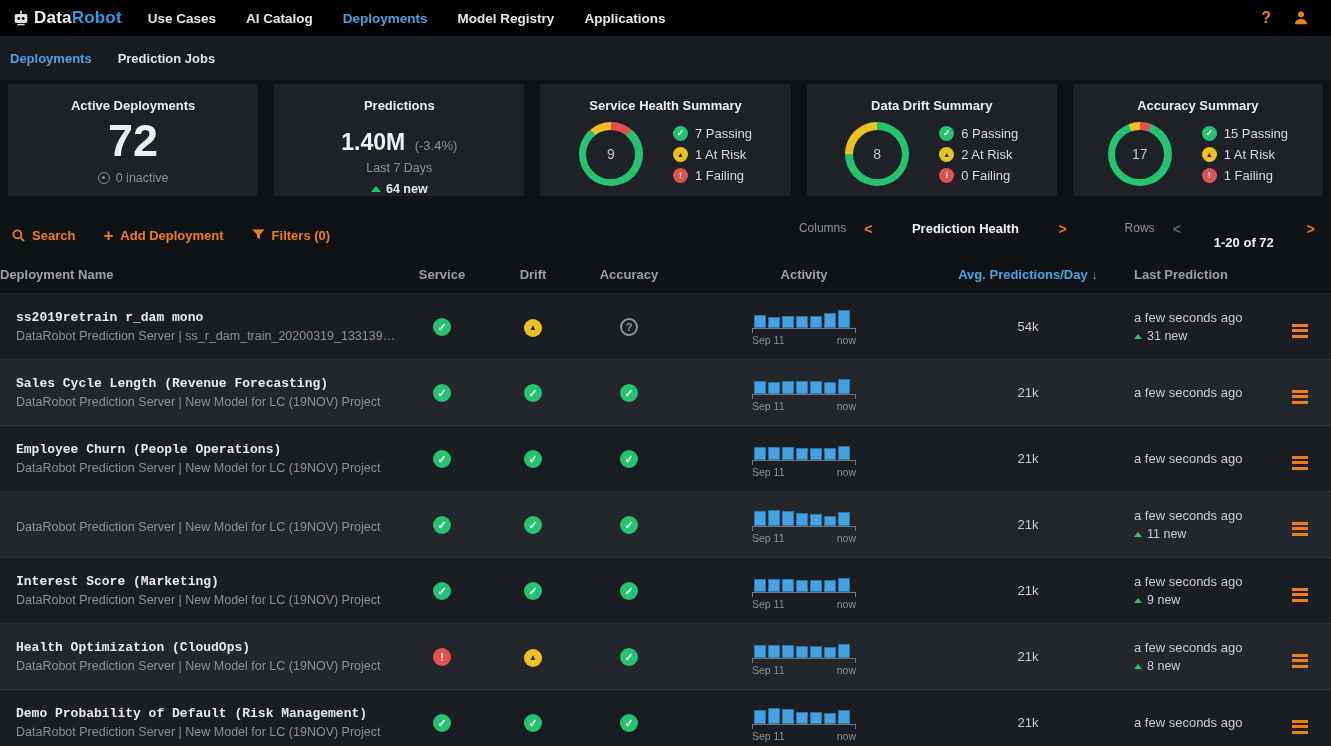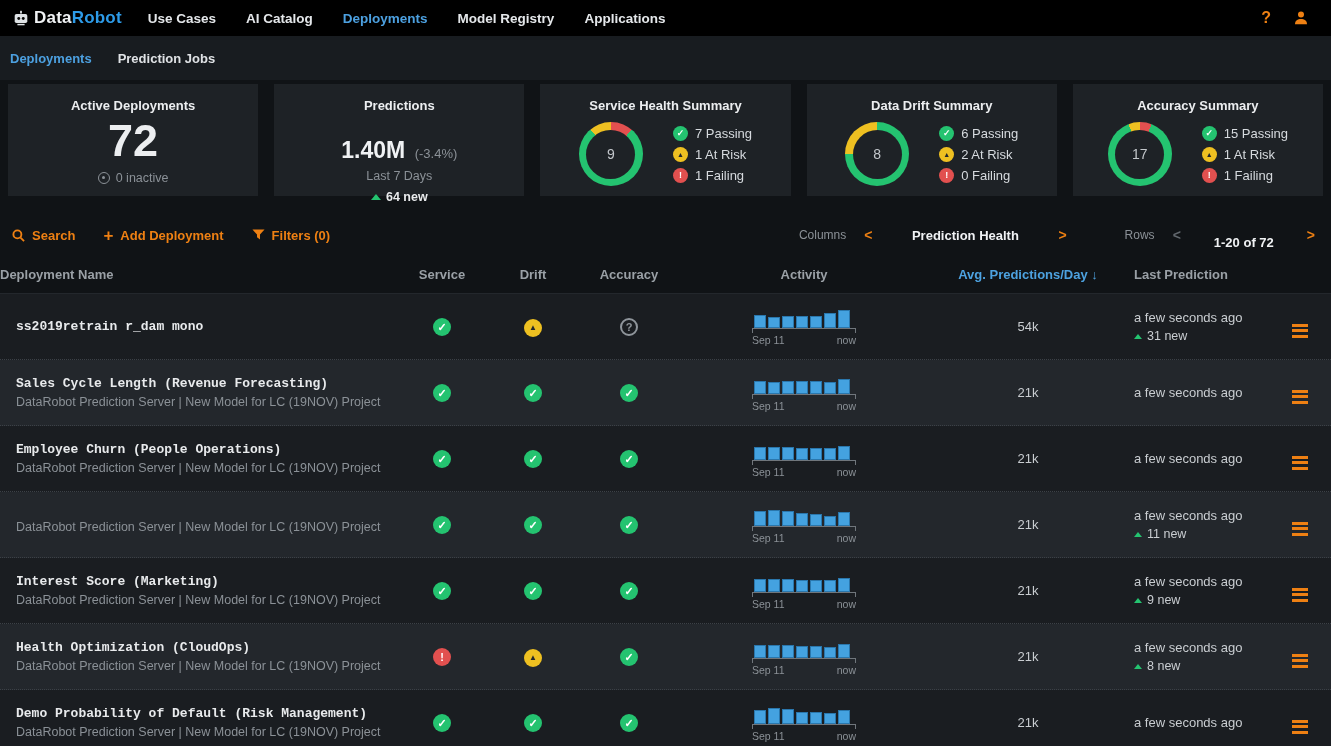--- a/index.html
+++ b/index.html
@@ -25,21 +25,21 @@
 
   
   .cards { display:flex; gap:16px; padding:4px 8px 0 8px; }
   .card { flex:1; height:112px; background:#1e2226; }
   .card-title { text-align:center; font-size:13px; font-weight:700; color:#eceef0; margin-top:14px; }
   .big-num { text-align:center; font-size:45px; font-weight:700; margin-top:4px; line-height:1.05; }
   .inactive-row { display:flex; justify-content:center; align-items:center; gap:6px; margin-top:7px;
     color:#8b9197; font-size:12.5px; }
   .ring-icon { width:12px; height:12px; border:1.5px solid #8b9197; border-radius:50%; position:relative; display:inline-block; }
   .ring-icon::after { content:""; position:absolute; left:3px; top:3px; width:3px; height:3px; border-radius:50%; background:#8b9197; }
-  .pred-value-row { text-align:center; margin-top:24px; }
+  .pred-value-row { text-align:center; margin-top:16px; }
   .pred-value { font-size:23px; font-weight:700; color:#f0f2f4; }
   .pred-delta { font-size:13px; color:#8b9197; margin-left:5px; }
   .pred-period { text-align:center; font-size:12.5px; color:#8b9197; margin-top:5px; }
   .new-row { display:flex; justify-content:center; align-items:center; gap:5px; margin-top:7px;
     font-size:12.5px; font-weight:600; color:#e8eaec; }
   .up-tri { width:0; height:0; border-left:5px solid transparent; border-right:5px solid transparent;
     border-bottom:6px solid #24c370; display:inline-block; }
 
   .donut-wrap { display:flex; align-items:center; justify-content:center; gap:30px; margin-top:9px; }
   .donut { width:64px; height:64px; border-radius:50%; display:flex; align-items:center; justify-content:center; }
@@ -57,21 +57,21 @@
   .st-at_risk { background:#eec021; color:#23272c; font-size:8px; }
   .st-at_risk.sm { font-size:7px; }
   .st-failing { background:#e2504f; }
   .st-unknown { background:transparent; border:2px solid #8f959b; color:#8f959b; }
 
   
   .toolbar { display:flex; align-items:center; margin-top:24px; padding:0 12px; height:30px; }
   .tool-left { display:flex; align-items:center; gap:28px; }
   .tool-btn { display:flex; align-items:center; gap:7px; color:#ee8013; font-size:13px; font-weight:700; cursor:pointer; }
   .plus-glyph { font-size:17px; font-weight:700; line-height:1; }
-  .tool-right { margin-left:auto; display:flex; align-items:center; gap:14px; }
+  .tool-right { margin-left:auto; display:flex; gap:14px; }
   .tool-label { color:#8b9197; font-size:12px; }
   .chev { font-size:14px; font-weight:700; color:#ee8013; cursor:pointer; padding:0 4px; }
   .chev.disabled { color:#62686e; }
   .tool-value { font-size:13px; font-weight:700; color:#f0f2f4; text-align:center; }
   .col-value { min-width:150px; }
   .rows-value { min-width:90px;margin-top:14px; }
   .tool-gap { width:26px; }
 
   
   .grid { display:grid; grid-template-columns:398px 88px 94px 98px 250px 200px 140px 63px; align-items:center; }
@@ -291,20 +291,21 @@
   <div class="th th-center th-avg"><span>Avg. Predictions/Day</span> <span>↓</span></div>
   <div class="th th-last">Last Prediction</div>
   <div></div>
 </div>
 
 <div>
 
   <div class="grid trow r-dark">
     <div class="name-cell">
       <div class="dep-name">ss2019retrain r_dam mono</div>
+      <div class="dep-sub">DataRobot Prediction Server | ss_r_dam_train_20200319_133139…</div>
     </div>
     <div class="icon-cell"><span class="status st-passing">✓</span></div>
     <div class="icon-cell"><span class="status st-at_risk">▲</span></div>
     <div class="icon-cell"><span class="status st-unknown">?</span></div>
     <div class="act-cell">
         <div class="spark">
       <div class="bars">
             <div class="bar" style="height: 13px;"></div>
             <div class="bar" style="height: 11px;"></div>
             <div class="bar" style="height: 12px;"></div>

